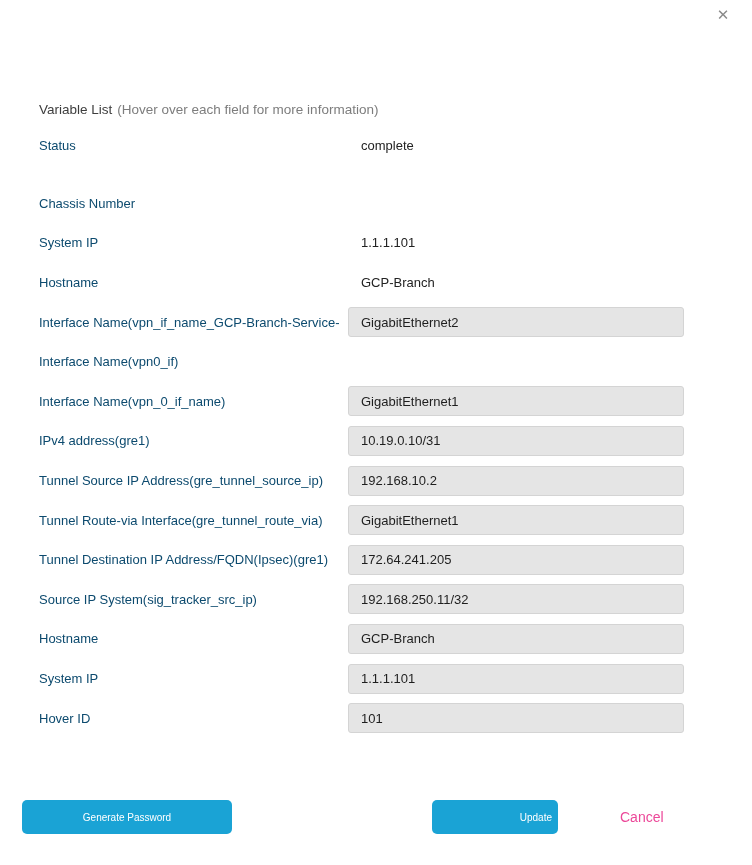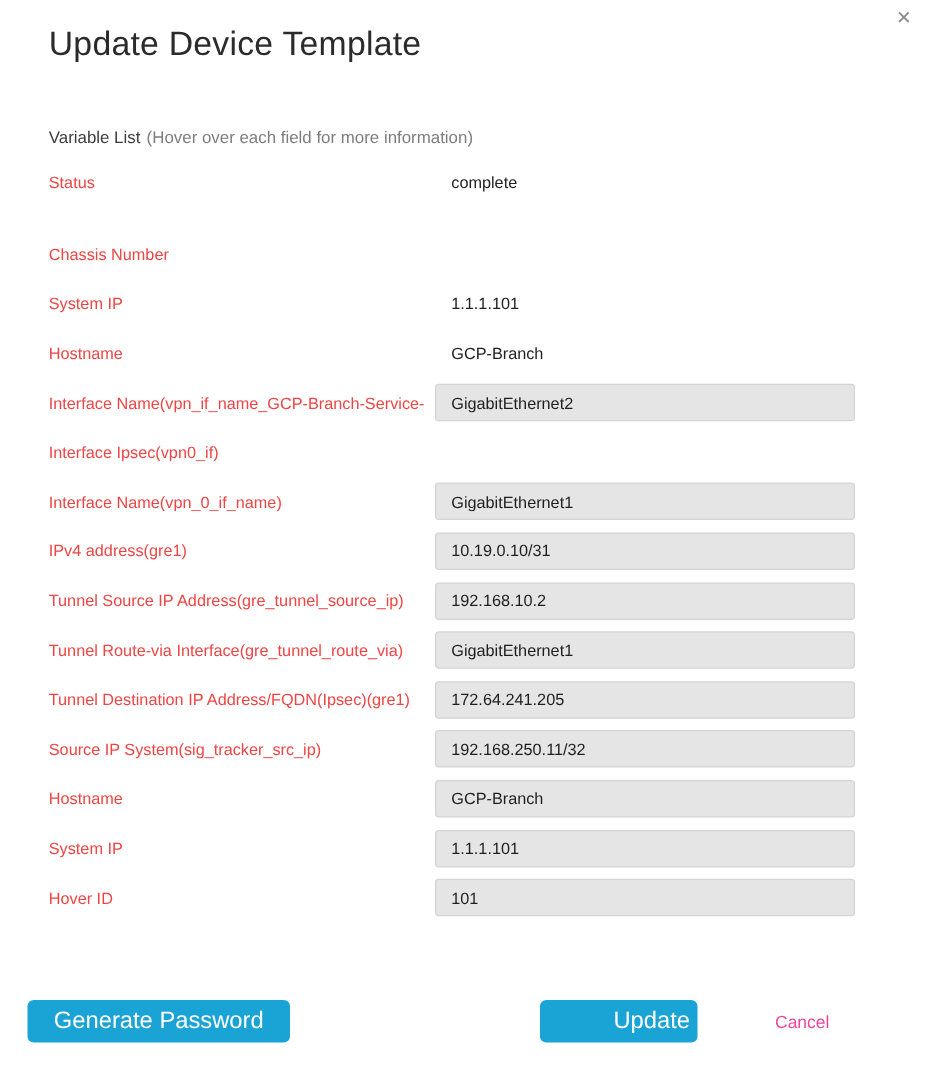--- a/index.html
+++ b/index.html
@@ -63,21 +63,21 @@
   }
   .row-gap-before {
     margin-top: 18px;
   }
   .row-label {
     flex: 0 0 309px;
     max-width: 309px;
     overflow: hidden;
     white-space: nowrap;
     font-size: 13px;
-    color: #ef4444;
+    color: #0c4a6e;
   }
   .row-value {
     flex: 0 0 320px;
     display: flex;
     align-items: flex-start;
   }
   .static-value {
     padding-left: 13px;
     font-size: 13px;
     color: #222222;
@@ -94,21 +94,21 @@
     font-size: 13px;
     color: #1e1e1e;
     outline: none;
   }
   .btn {
     position: absolute;
     border: none;
     border-radius: 5px;
     color: #ffffff;
     font-family: "Liberation Sans", sans-serif;
-    font-size: 19px;
+    font-size: 10px;
     cursor: pointer;
   }
   .btn-generate {
     left: 22px;
     top: 800px;
     width: 210px;
     height: 34px;
   }
   .btn-update {
     left: 432px;
@@ -125,21 +125,20 @@
     background: none;
     border: none;
     font-family: "Liberation Sans", sans-serif;
   }
 </style>
 </head>
 <body>
 
 <div class="modal">
 
-  <div class="modal-title">Update Device Template</div>
 
   <div class="close-btn">✕</div>
 
   <div class="section-line">
     <span class="section-heading">Variable List</span><span>(Hover over each field for more information)</span>
   </div>
 
   <div class="rows" id="variable-list">
     <div class="row">
       <div class="row-label">Status</div>
@@ -175,21 +174,21 @@
 
     <div class="row">
       <div class="row-label">Interface Name(vpn_if_name_GCP-Branch-Service-</div>
       <div class="row-value">
 
         <input class="field-input" type="text" value="GigabitEthernet2" style="">
       </div>
     </div>
 
     <div class="row">
-      <div class="row-label">Interface Ipsec(vpn0_if)</div>
+      <div class="row-label">Interface Name(vpn0_if)</div>
     </div>
 
     <div class="row">
       <div class="row-label">Interface Name(vpn_0_if_name)</div>
       <div class="row-value">
 
         <input class="field-input" type="text" value="GigabitEthernet1" style="">
       </div>
     </div>
 

